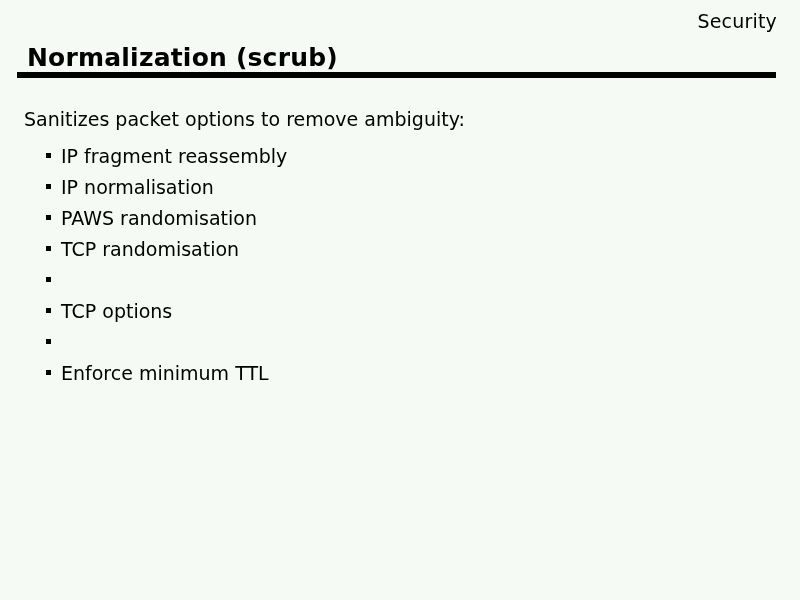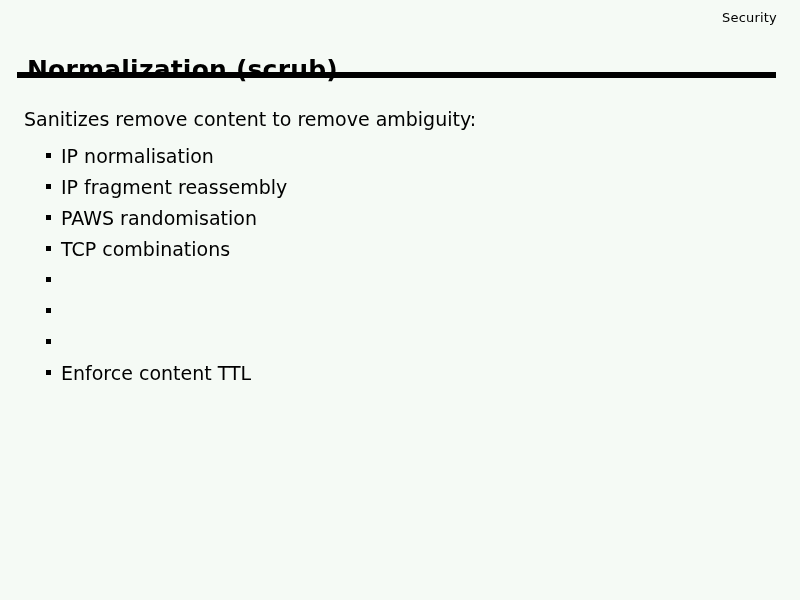--- a/index.html
+++ b/index.html
@@ -12,26 +12,26 @@
     background: #f5faf5;
     color: #000000;
     font-family: "DejaVu Sans", sans-serif;
     position: relative;
     overflow: hidden;
   }
   .corner-label {
     position: absolute;
     top: 10px;
     right: 23px;
-    font-size: 13px;
+    font-size: 19px;
     letter-spacing: 0.2px;
   }
   .slide-title {
     position: absolute;
-    top: 38px;
+    top: 26px;
     left: 27px;
     font-size: 25px;
     letter-spacing: 0.2px;
     white-space: nowrap;
   }
   .title-rule {
     position: absolute;
     top: 72px;
     left: 17px;
     width: 759px;
@@ -71,45 +71,46 @@
 </style>
 </head>
 <body>
 
 <div class="corner-label">Security</div>
 
 <h1 class="slide-title">Normalization (scrub)</h1>
 
 <div class="title-rule"></div>
 
-<div class="intro-text">Sanitizes remove content to remove ambiguity:</div>
+<div class="intro-text">Sanitizes packet options to remove ambiguity:</div>
 
 <ul class="bullet-list">
   <li>
     <span class="bullet-square"></span>
-    <span>IP normalisation</span>
+    <span>IP fragment reassembly</span>
   </li>
   <li>
     <span class="bullet-square"></span>
-    <span>IP fragment reassembly</span>
+    <span>IP normalisation</span>
   </li>
   <li>
     <span class="bullet-square"></span>
     <span>PAWS randomisation</span>
   </li>
   <li>
     <span class="bullet-square"></span>
-    <span>TCP combinations</span>
+    <span>TCP randomisation</span>
   </li>
   <li>
     <span class="bullet-square"></span>
   </li>
   <li>
     <span class="bullet-square"></span>
+    <span>TCP options</span>
   </li>
   <li>
     <span class="bullet-square"></span>
   </li>
   <li>
     <span class="bullet-square"></span>
-    <span>Enforce content TTL</span>
+    <span>Enforce minimum TTL</span>
   </li>
 </ul>
 
 </body></html>

